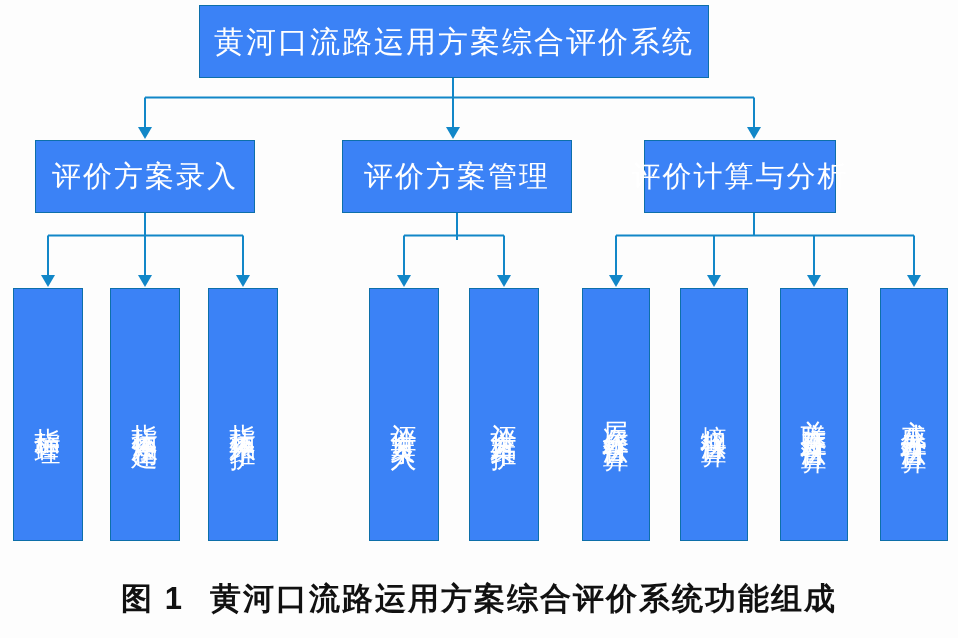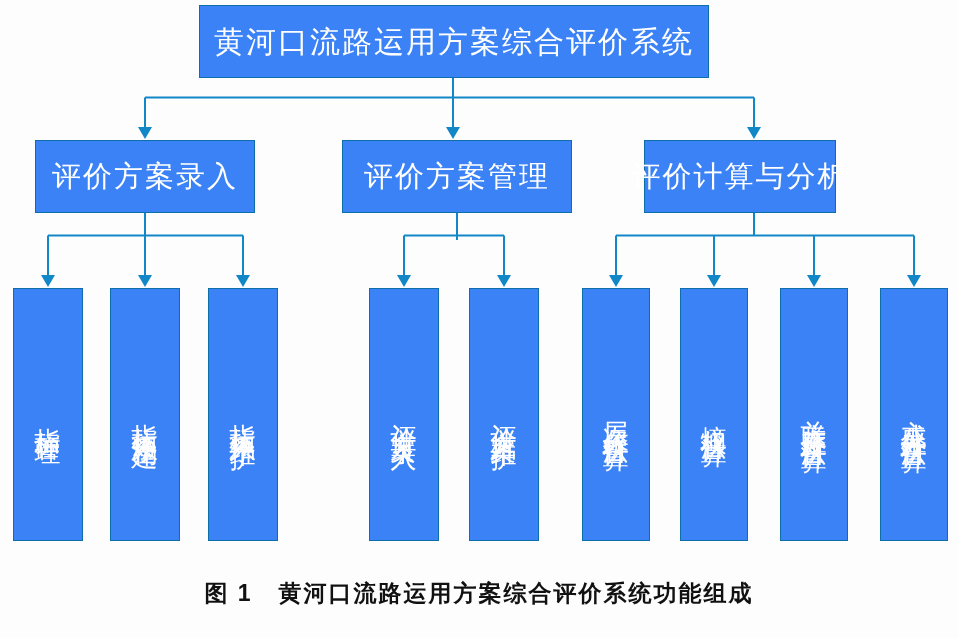--- a/index.html
+++ b/index.html
@@ -43,21 +43,21 @@
     pointer-events: none;
   }
   #caption {
     position: absolute;
     left: 0;
     top: 578px;
     width: 958px;
     text-align: center;
     font-family: "Liberation Sans", sans-serif;
     font-weight: bold;
-    font-size: 23px;
+    font-size: 31px;
     color: #111111;
     letter-spacing: 2px;
     white-space: nowrap;
   }
   #caption .fig-num { margin-right: 26px; }
 </style>
 </head>
 <body>
 
 <div id="stage">

